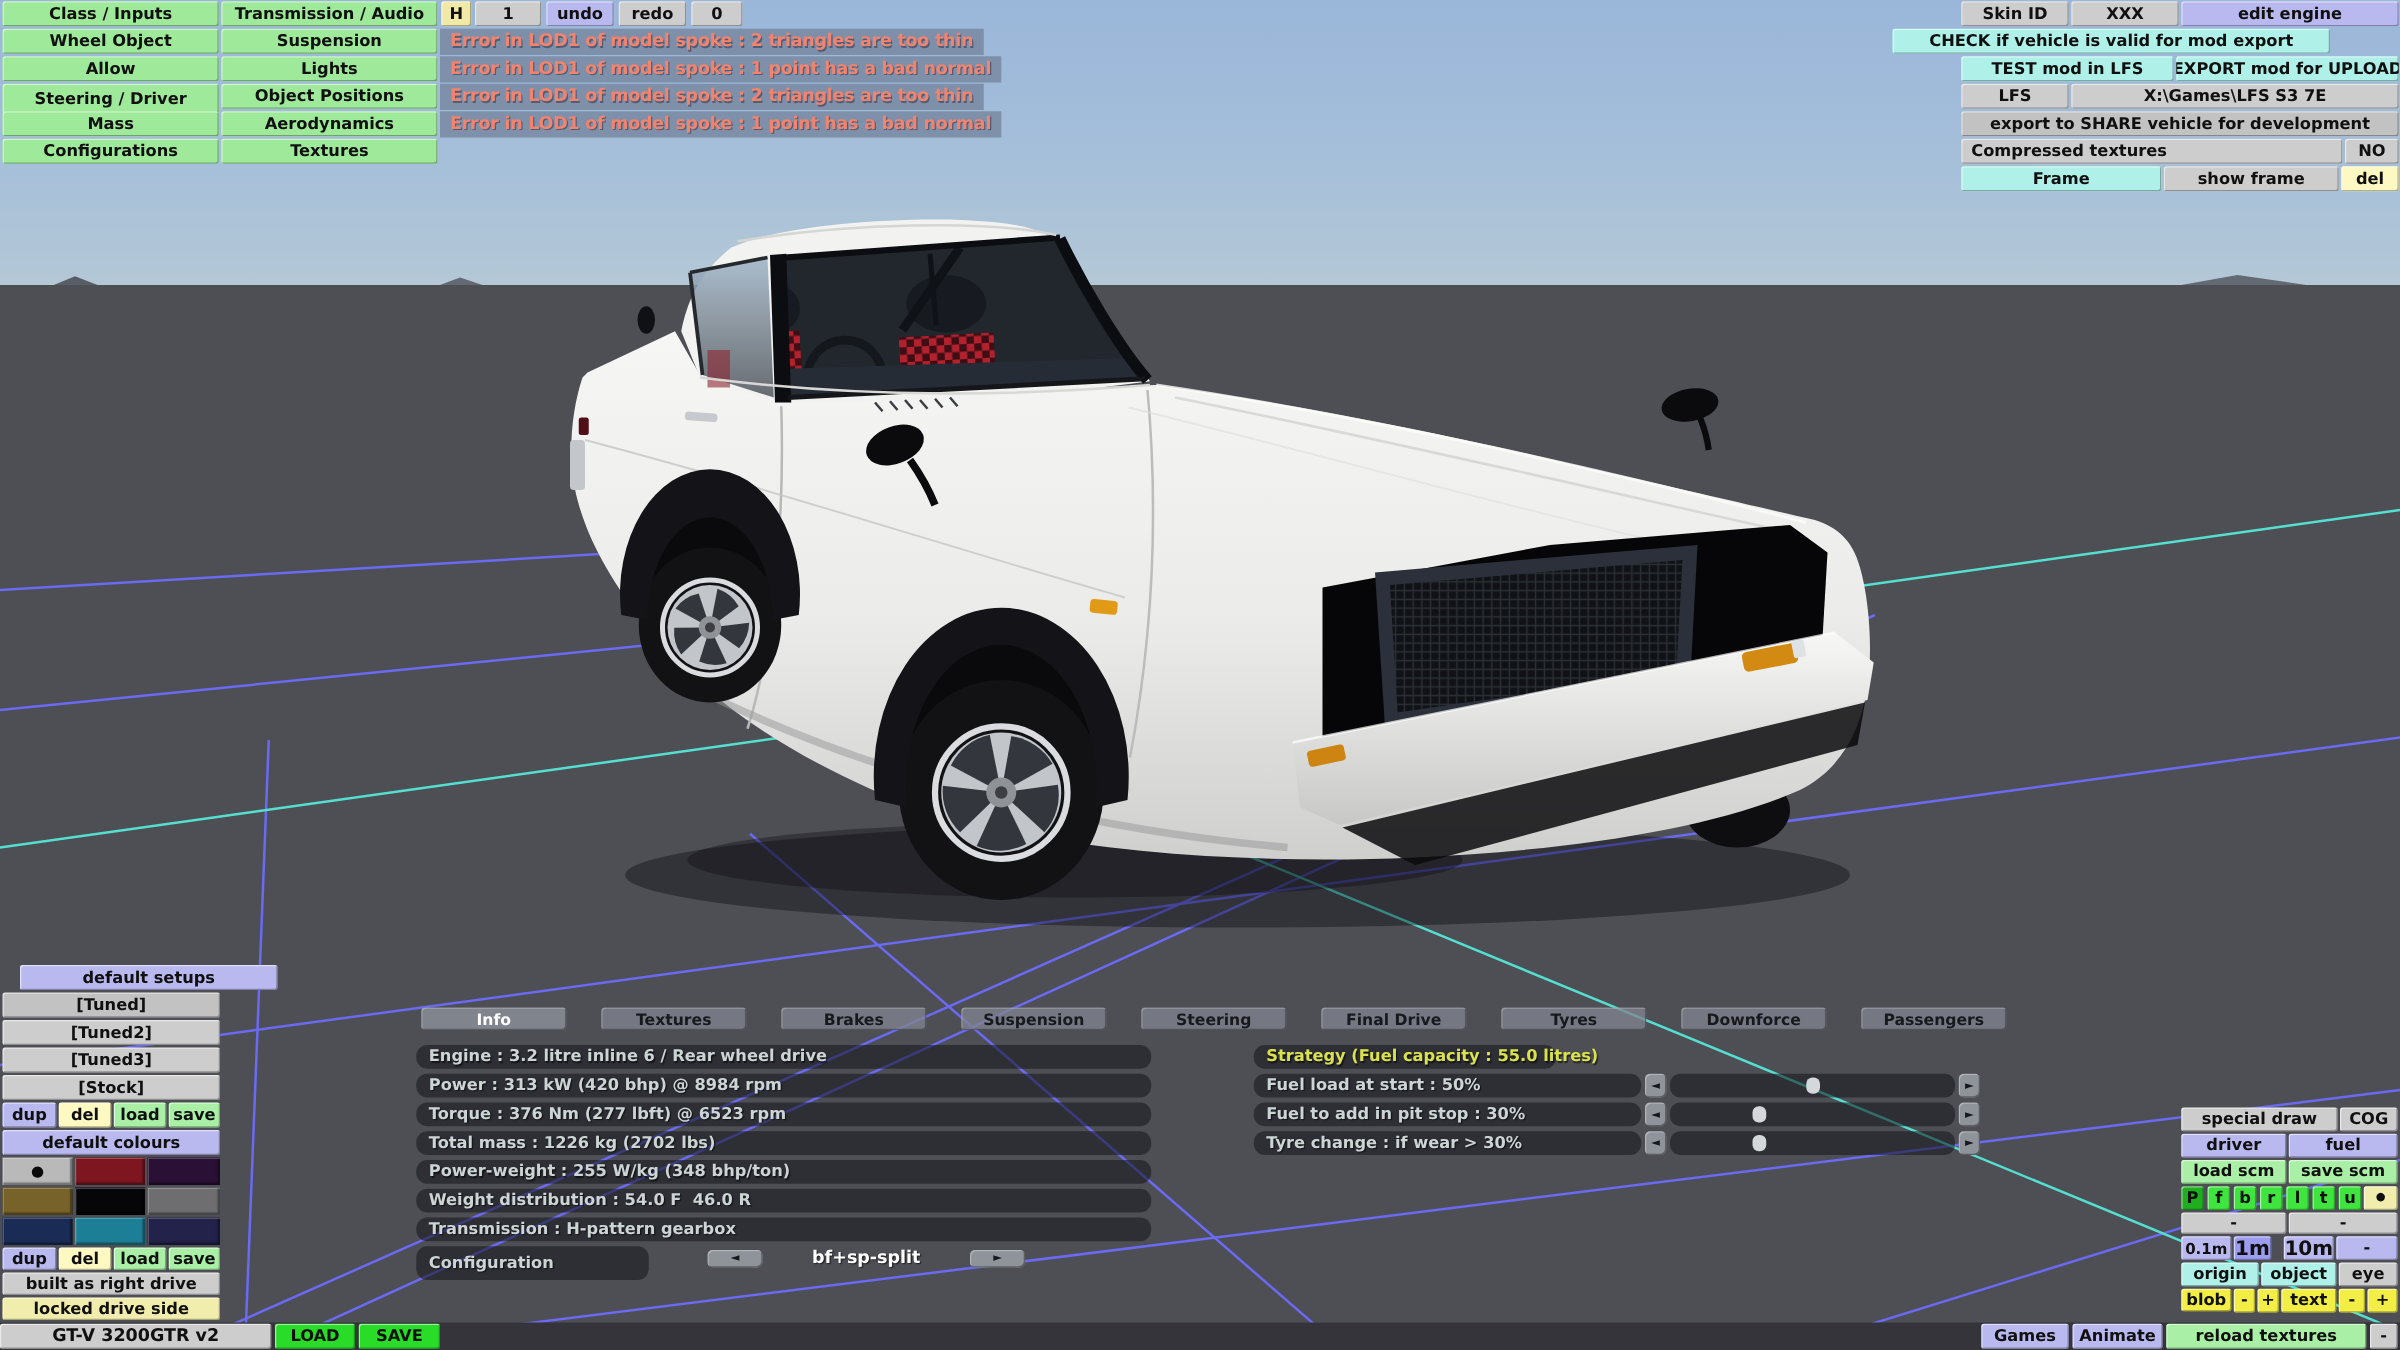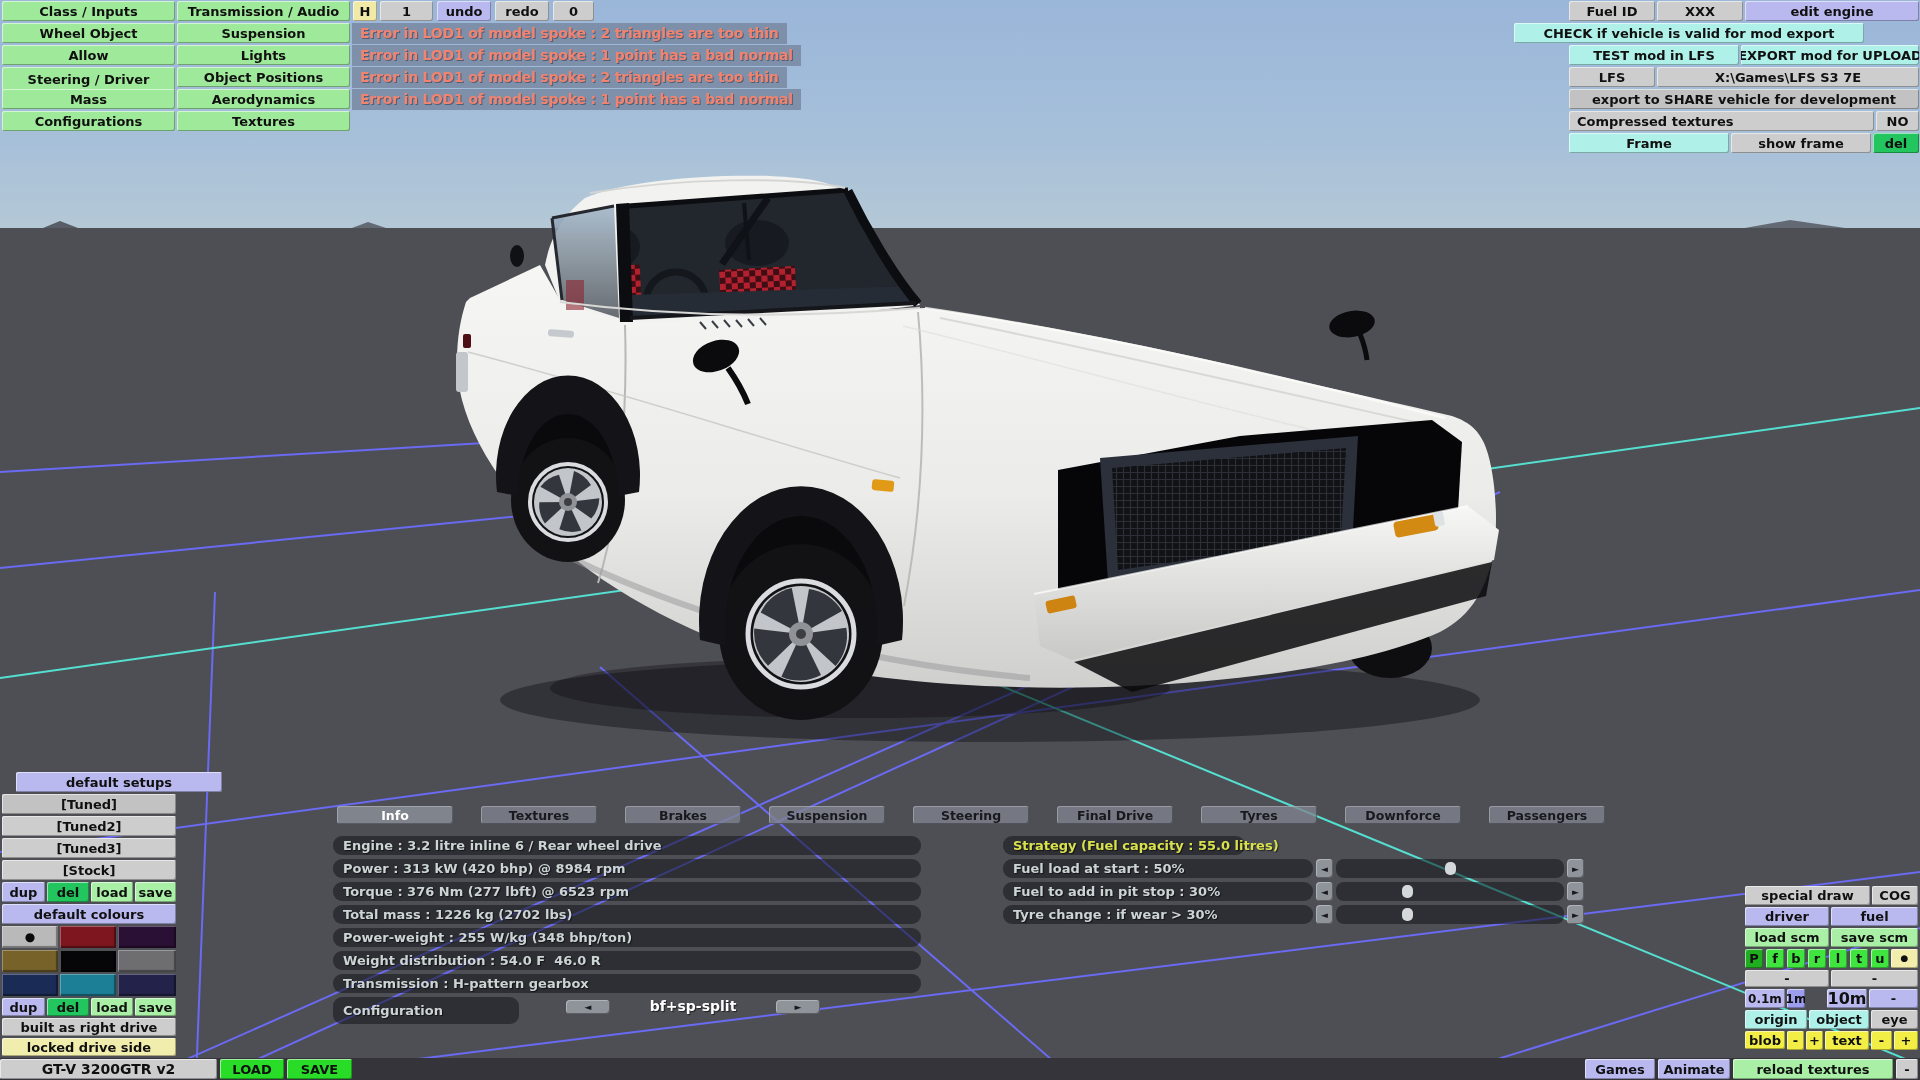--- a/index.html
+++ b/index.html
@@ -7,21 +7,21 @@
        font-family:"DejaVu Sans",sans-serif;font-weight:bold;}
   .sky{position:absolute;left:0;top:0;width:1920px;height:228px;
        background:linear-gradient(180deg,#9ab6d9 0%,#a5bfda 55%,#b4c8d6 100%);}
   .ground{position:absolute;left:0;top:228px;width:1920px;height:852px;background:#4e4e55;}
   svg{position:absolute;left:0;top:0;}
   .btn{position:absolute;display:flex;align-items:center;justify-content:center;
        background:#cdcdcd;color:#101010;font-size:13px;line-height:1;white-space:pre;
        border-radius:2px;box-sizing:border-box;overflow:hidden;
        box-shadow:inset 1px 1px 0 rgba(255,255,255,.55),inset -1px -1px 0 rgba(0,0,0,.3);}
   .green{background:#9fe99b}.cyan{background:#aff1e9}.lav{background:#b9b9f0}
-  .salmon{background:#22c55e}.gray2{background:#c2c2c2}.bgreen{background:#28dc28}
+  .salmon{background:#fef9c3}.gray2{background:#c2c2c2}.bgreen{background:#28dc28}
   .lgreen{background:#a9efa5}.pyellow{background:#f1edad}.vyellow{background:#f2ee45}
   .hyellow{background:#f1e9a6}.dgreen{background:#1fae1f}.lgreen2{background:#3fe43f}
   .lavsel{background:#9d9df0}
   .errline{position:absolute;height:21px;line-height:21px;padding:0 8px;
        background:rgba(118,134,159,.82);color:#f2836e;font-size:14px;letter-spacing:-.2px;
        text-shadow:1px 1px 0 rgba(30,30,50,.45);white-space:pre;}
   .bar{position:absolute;background:rgba(21,24,29,.56);border-radius:9px;color:#ccd4d4;
        font-size:13px;display:flex;align-items:center;padding:0 10px;white-space:pre;
        text-shadow:1px 1px 1px rgba(0,0,0,.6);box-sizing:border-box;}
   .tab{position:absolute;height:18px;width:116px;display:flex;align-items:center;justify-content:center;
@@ -233,21 +233,21 @@
   </div>
 
   <div>
     <div class="errline" style="left:352px;top:23px">Error in LOD1 of model spoke : 2 triangles are too thin</div>
     <div class="errline" style="left:352px;top:45px">Error in LOD1 of model spoke : 1 point has a bad normal</div>
     <div class="errline" style="left:352px;top:67px">Error in LOD1 of model spoke : 2 triangles are too thin</div>
     <div class="errline" style="left:352px;top:89px">Error in LOD1 of model spoke : 1 point has a bad normal</div>
   </div>
 
   <div>
-    <div class="btn" style="left:1569px;top:1px;width:86px;height:20px">Fuel ID</div>
+    <div class="btn" style="left:1569px;top:1px;width:86px;height:20px">Skin ID</div>
     <div class="btn" style="left:1657px;top:1px;width:86px;height:20px">XXX</div>
     <div class="btn lav" style="left:1745px;top:1px;width:174px;height:20px">edit engine</div>
     <div class="btn cyan" style="left:1514px;top:23px;width:350px;height:20px">CHECK if vehicle is valid for mod export</div>
     <div class="btn cyan" style="left:1569px;top:45px;width:170px;height:20px">TEST mod in LFS</div>
     <div class="btn cyan" style="left:1741px;top:45px;width:178px;height:20px">EXPORT mod for UPLOAD</div>
     <div class="btn" style="left:1569px;top:67px;width:86px;height:20px">LFS</div>
     <div class="btn" style="left:1657px;top:67px;width:262px;height:20px">X:\Games\LFS S3 7E</div>
     <div class="btn gray2" style="left:1569px;top:89px;width:350px;height:20px">export to SHARE vehicle for development</div>
     <div class="btn" style="left:1569px;top:111px;width:305px;height:20px;justify-content:flex-start;padding-left:8px">Compressed textures</div>
     <div class="btn" style="left:1876px;top:111px;width:43px;height:20px">NO</div>
@@ -349,21 +349,21 @@
     <div class="btn lgreen2" style="left:1766px;top:949px;width:18px;height:19px">f</div>
     <div class="btn lgreen2" style="left:1787px;top:949px;width:18px;height:19px">b</div>
     <div class="btn lgreen2" style="left:1808px;top:949px;width:18px;height:19px">r</div>
     <div class="btn lgreen2" style="left:1829px;top:949px;width:18px;height:19px">l</div>
     <div class="btn lgreen2" style="left:1850px;top:949px;width:18px;height:19px">t</div>
     <div class="btn lgreen2" style="left:1871px;top:949px;width:18px;height:19px">u</div>
     <div class="btn pyellow" style="left:1891px;top:949px;width:27px;height:19px;font-size:9px">●</div>
     <div class="btn" style="left:1745px;top:970px;width:84px;height:17px">-</div>
     <div class="btn" style="left:1831px;top:970px;width:87px;height:17px">-</div>
     <div class="btn lav" style="left:1745px;top:989px;width:40px;height:19px;font-size:12px">0.1m</div>
-    <div class="btn lavsel" style="left:1787px;top:989px;width:18px;height:19px;font-size:12px">1m</div>
+    <div class="btn lavsel" style="left:1787px;top:989px;width:30px;height:19px;font-size:16px">1m</div>
     <div class="btn lav" style="left:1827px;top:989px;width:40px;height:19px;font-size:16px">10m</div>
     <div class="btn lav" style="left:1869px;top:989px;width:49px;height:19px">-</div>
     <div class="btn cyan" style="left:1745px;top:1010px;width:62px;height:19px">origin</div>
     <div class="btn cyan" style="left:1809px;top:1010px;width:60px;height:19px">object</div>
     <div class="btn" style="left:1871px;top:1010px;width:47px;height:19px">eye</div>
     <div class="btn vyellow" style="left:1745px;top:1031px;width:40px;height:18px">blob</div>
     <div class="btn vyellow" style="left:1787px;top:1031px;width:17px;height:19px">-</div>
     <div class="btn vyellow" style="left:1806px;top:1031px;width:17px;height:19px">+</div>
     <div class="btn vyellow" style="left:1825px;top:1031px;width:44px;height:19px">text</div>
     <div class="btn vyellow" style="left:1871px;top:1031px;width:21px;height:19px">-</div>

